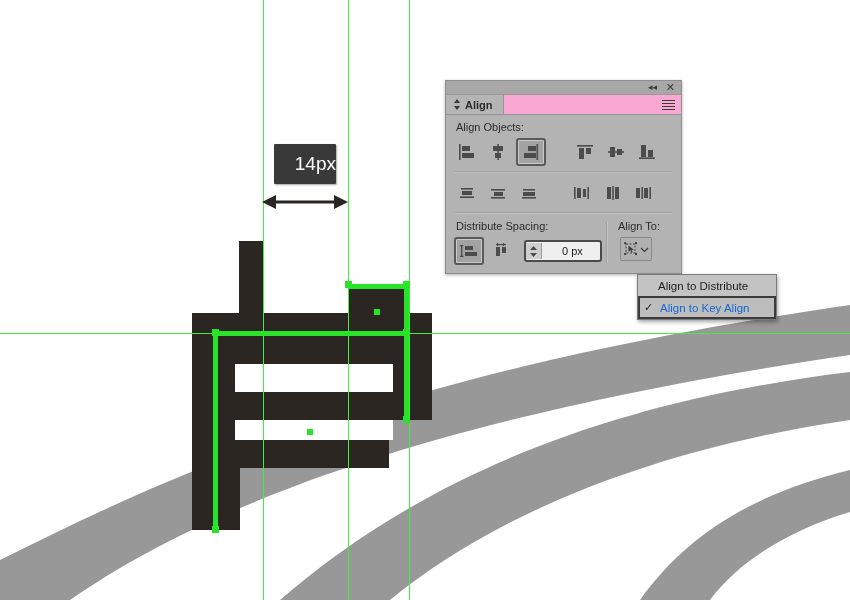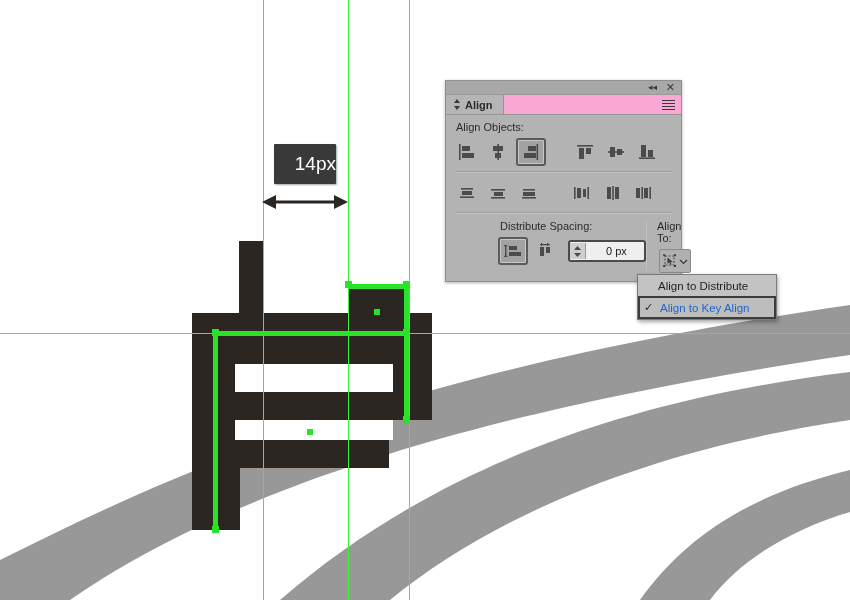--- a/index.html
+++ b/index.html
@@ -171,21 +171,21 @@
   .icon-gap { width: 21px; }
   .divider {
     height: 1px;
     background: #a0a0a0;
     border-bottom: 1px solid #c2c2c2;
     margin: 5px 9px 6px 9px;
   }
   .bottom-wrap {
     display: flex;
   }
-  .bottom-left { width: 160px; margin-left: 44px; }
+  .bottom-left { width: 160px; }
   .vsep {
     width: 1px;
     background: #a0a0a0;
     border-right: 1px solid #c2c2c2;
     margin: 2px 4px 2px 0;
   }
   .bottom-right { flex: 1; }
   .spacing-row {
     display: flex;
     align-items: center;

